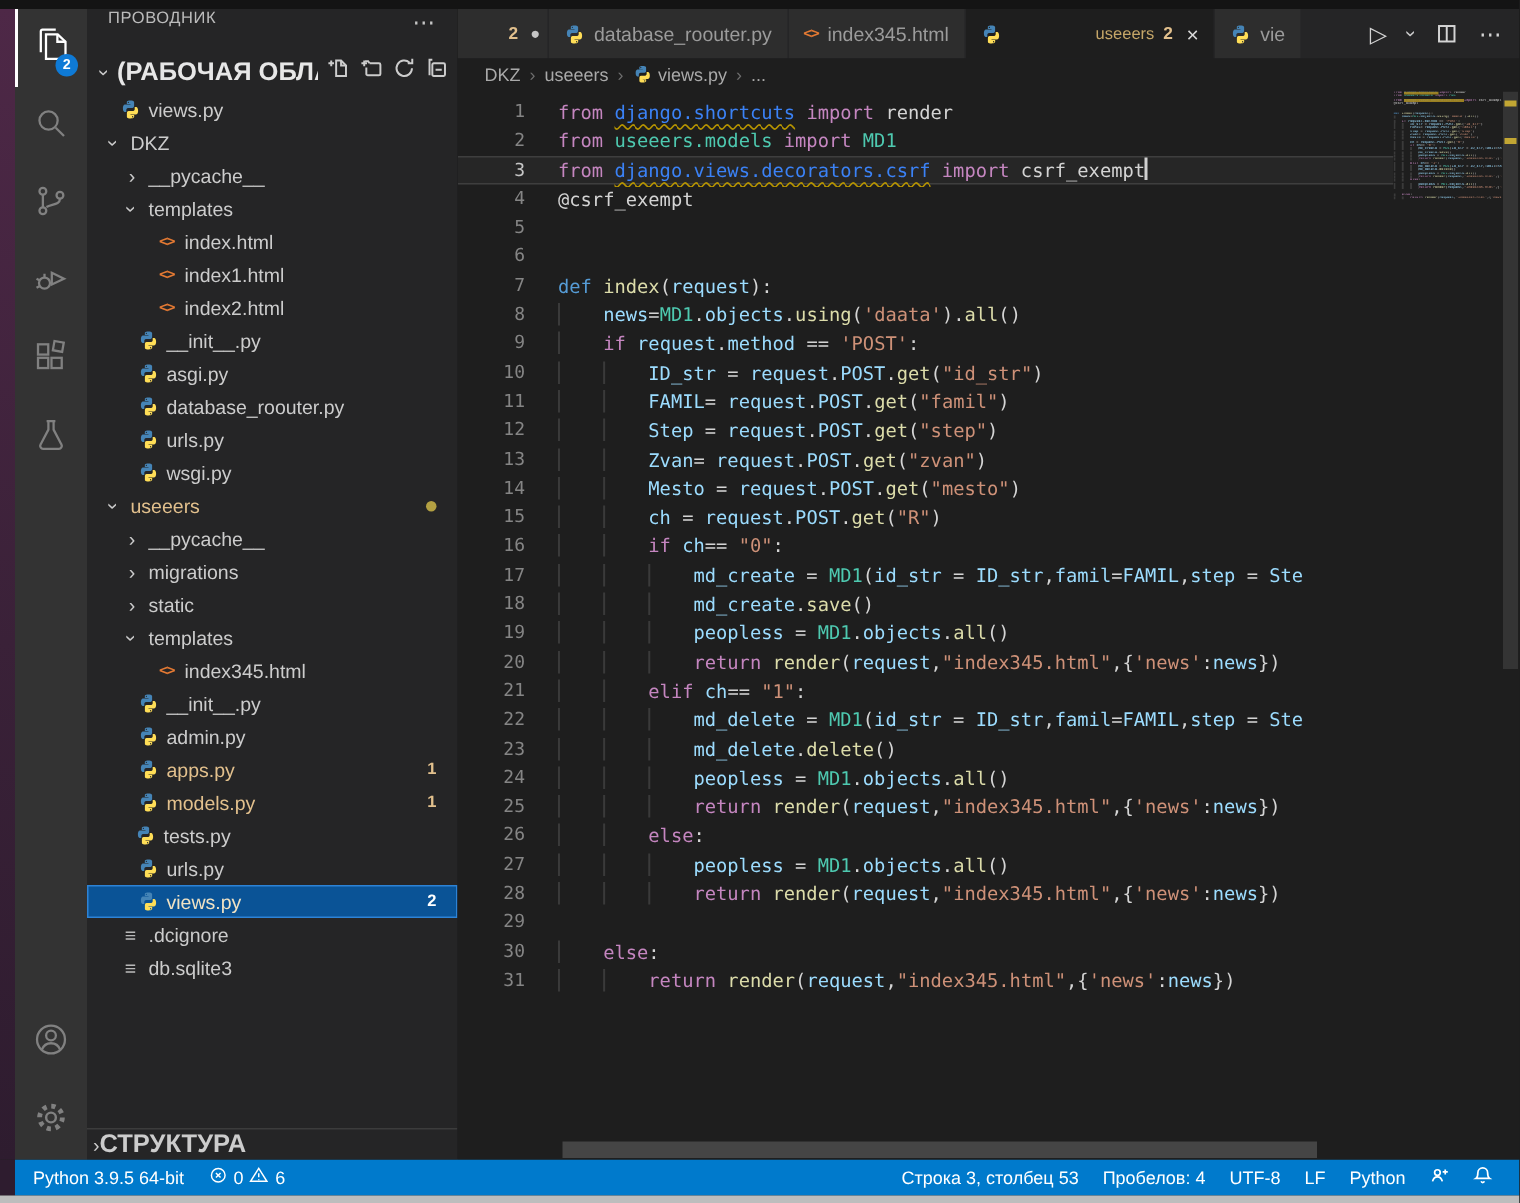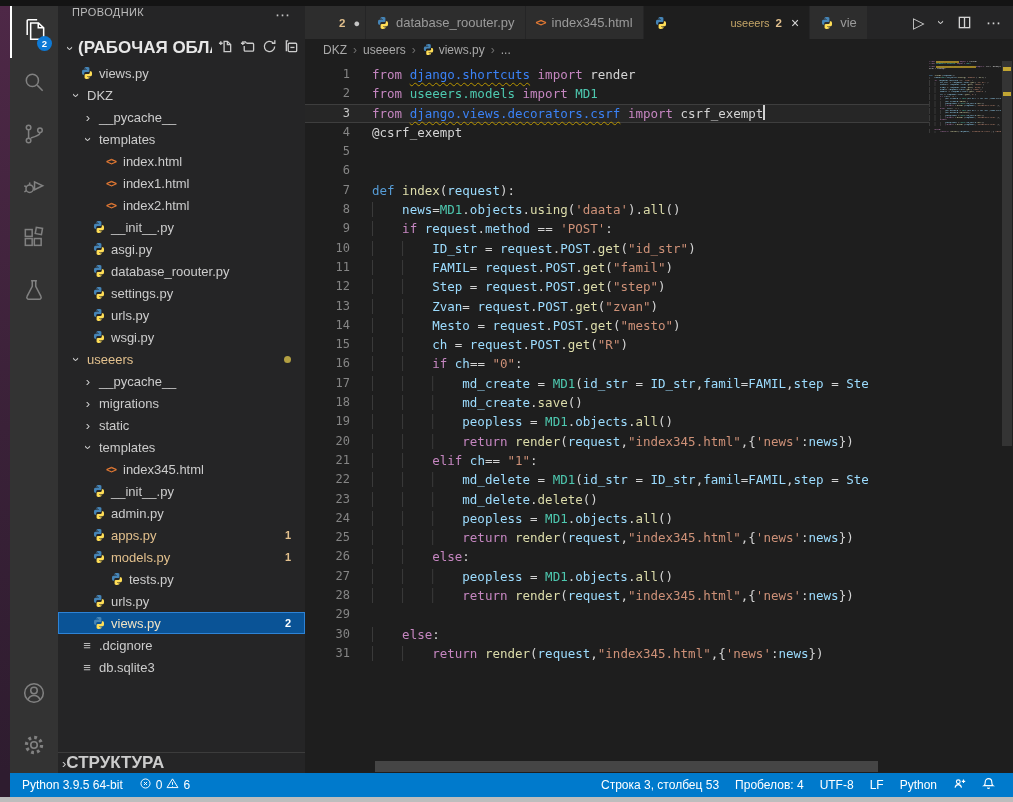--- a/index.html
+++ b/index.html
@@ -281,30 +281,20 @@
             <span class="lbl">database_roouter.py</span>
           </div>
           <div class="tree-row" style="padding-left:22px">
             <span style="width:10px;flex:none"></span>
             <span class="ficon">
               <svg viewBox="0 0 16 16">
                 <path fill="#4584b6" d="M7.9 1.2c-2.9 0-2.7 1.25-2.7 1.25V3.8h2.8v.4H4S2.2 4 2.2 7s1.6 2.9 1.6 2.9h1V8.45s-.05-1.6 1.6-1.6h2.8s1.55.03 1.55-1.5V2.55S11 1.2 7.9 1.2zM6.4 2a.5.5 0 110 1 .5.5 0 010-1z"></path>
                 <path fill="#ffde57" d="M8.1 14.8c2.9 0 2.7-1.25 2.7-1.25V12.2H8v-.4h4s1.8.2 1.8-2.8-1.6-2.9-1.6-2.9h-1v1.45s.05 1.6-1.6 1.6H6.8s-1.55-.03-1.55 1.5v2.8S5 14.8 8.1 14.8zm1.5-.8a.5.5 0 110-1 .5.5 0 010 1z"></path>
               </svg>
             </span>
-            <span class="lbl">settings.py</span>
-          </div>
-          <div class="tree-row" style="padding-left:22px">
-            <span style="width:10px;flex:none"></span>
-            <span class="ficon">
-              <svg viewBox="0 0 16 16">
-                <path fill="#4584b6" d="M7.9 1.2c-2.9 0-2.7 1.25-2.7 1.25V3.8h2.8v.4H4S2.2 4 2.2 7s1.6 2.9 1.6 2.9h1V8.45s-.05-1.6 1.6-1.6h2.8s1.55.03 1.55-1.5V2.55S11 1.2 7.9 1.2zM6.4 2a.5.5 0 110 1 .5.5 0 010-1z"></path>
-                <path fill="#ffde57" d="M8.1 14.8c2.9 0 2.7-1.25 2.7-1.25V12.2H8v-.4h4s1.8.2 1.8-2.8-1.6-2.9-1.6-2.9h-1v1.45s.05 1.6-1.6 1.6H6.8s-1.55-.03-1.55 1.5v2.8S5 14.8 8.1 14.8zm1.5-.8a.5.5 0 110-1 .5.5 0 010 1z"></path>
-              </svg>
-            </span>
             <span class="lbl">urls.py</span>
           </div>
           <div class="tree-row" style="padding-left:22px">
             <span style="width:10px;flex:none"></span>
             <span class="ficon">
               <svg viewBox="0 0 16 16">
                 <path fill="#4584b6" d="M7.9 1.2c-2.9 0-2.7 1.25-2.7 1.25V3.8h2.8v.4H4S2.2 4 2.2 7s1.6 2.9 1.6 2.9h1V8.45s-.05-1.6 1.6-1.6h2.8s1.55.03 1.55-1.5V2.55S11 1.2 7.9 1.2zM6.4 2a.5.5 0 110 1 .5.5 0 010-1z"></path>
                 <path fill="#ffde57" d="M8.1 14.8c2.9 0 2.7-1.25 2.7-1.25V12.2H8v-.4h4s1.8.2 1.8-2.8-1.6-2.9-1.6-2.9h-1v1.45s.05 1.6-1.6 1.6H6.8s-1.55-.03-1.55 1.5v2.8S5 14.8 8.1 14.8zm1.5-.8a.5.5 0 110-1 .5.5 0 010 1z"></path>
               </svg>
             </span>
@@ -373,21 +363,21 @@
             <span style="width:10px;flex:none"></span>
             <span class="ficon">
               <svg viewBox="0 0 16 16">
                 <path fill="#4584b6" d="M7.9 1.2c-2.9 0-2.7 1.25-2.7 1.25V3.8h2.8v.4H4S2.2 4 2.2 7s1.6 2.9 1.6 2.9h1V8.45s-.05-1.6 1.6-1.6h2.8s1.55.03 1.55-1.5V2.55S11 1.2 7.9 1.2zM6.4 2a.5.5 0 110 1 .5.5 0 010-1z"></path>
                 <path fill="#ffde57" d="M8.1 14.8c2.9 0 2.7-1.25 2.7-1.25V12.2H8v-.4h4s1.8.2 1.8-2.8-1.6-2.9-1.6-2.9h-1v1.45s.05 1.6-1.6 1.6H6.8s-1.55-.03-1.55 1.5v2.8S5 14.8 8.1 14.8zm1.5-.8a.5.5 0 110-1 .5.5 0 010 1z"></path>
               </svg>
             </span>
             <span class="lbl mod">models.py</span>
             <span class="rbadge">1</span>
           </div>
-          <div class="tree-row" style="padding-left:40px">
+          <div class="tree-row" style="padding-left:20px">
             <span style="width:10px;flex:none"></span>
             <span class="ficon">
               <svg viewBox="0 0 16 16">
                 <path fill="#4584b6" d="M7.9 1.2c-2.9 0-2.7 1.25-2.7 1.25V3.8h2.8v.4H4S2.2 4 2.2 7s1.6 2.9 1.6 2.9h1V8.45s-.05-1.6 1.6-1.6h2.8s1.55.03 1.55-1.5V2.55S11 1.2 7.9 1.2zM6.4 2a.5.5 0 110 1 .5.5 0 010-1z"></path>
                 <path fill="#ffde57" d="M8.1 14.8c2.9 0 2.7-1.25 2.7-1.25V12.2H8v-.4h4s1.8.2 1.8-2.8-1.6-2.9-1.6-2.9h-1v1.45s.05 1.6-1.6 1.6H6.8s-1.55-.03-1.55 1.5v2.8S5 14.8 8.1 14.8zm1.5-.8a.5.5 0 110-1 .5.5 0 010 1z"></path>
               </svg>
             </span>
             <span class="lbl">tests.py</span>
           </div>
           <div class="tree-row" style="padding-left:22px">

